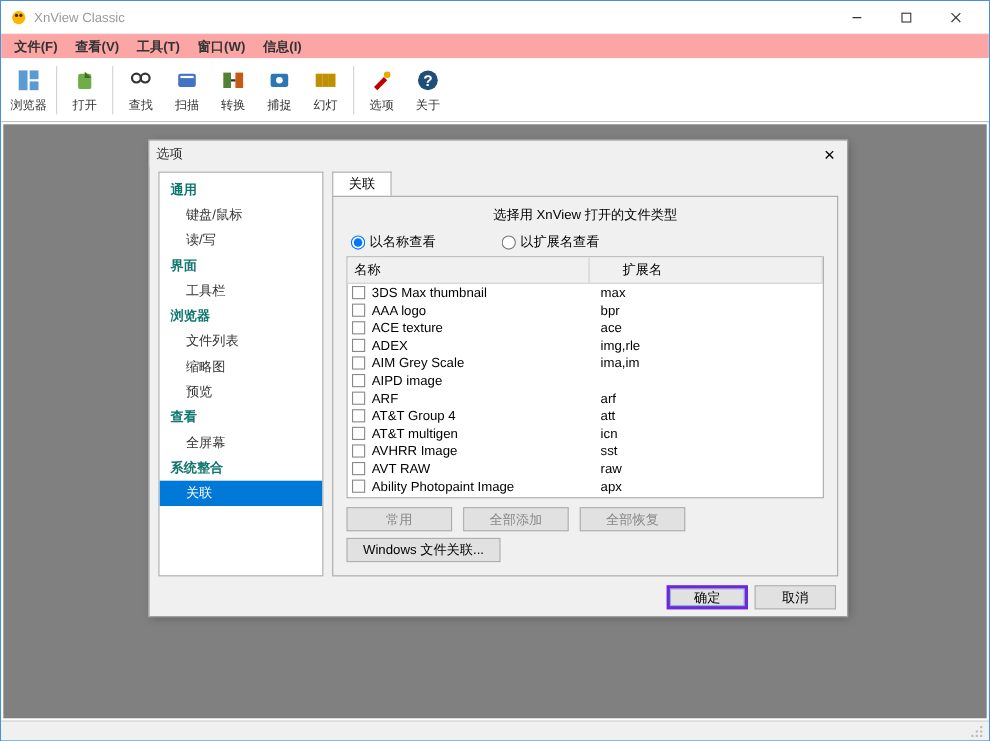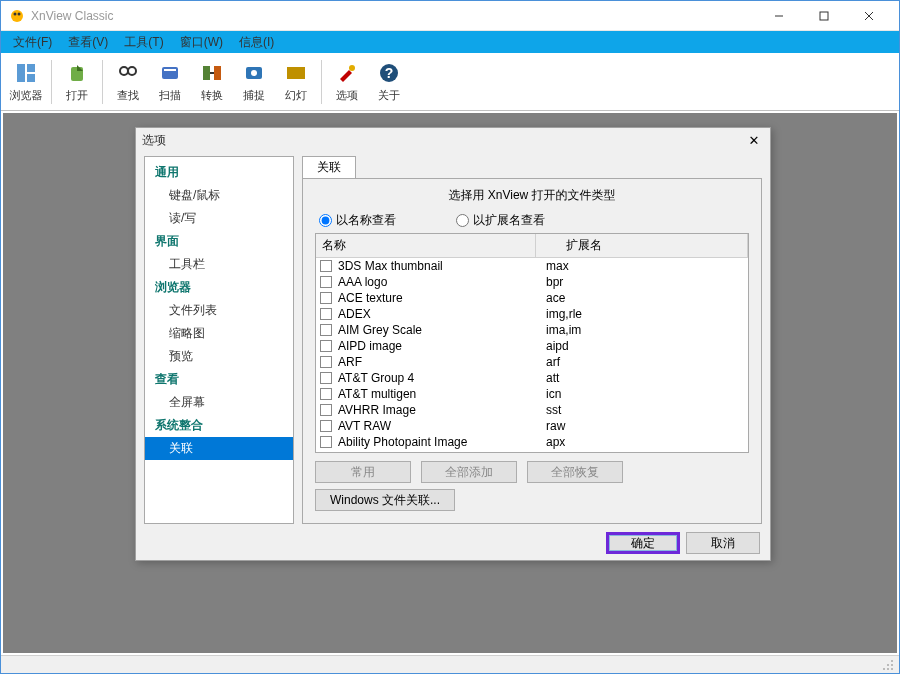--- a/index.html
+++ b/index.html
@@ -6,21 +6,21 @@
 body { background: #fff; width: 900px; height: 674px; overflow: hidden; position: relative; border: 1px solid #4a90d9; }
 
 
 .titlebar { height: 30px; background: #ffffff; display: flex; align-items: center; padding: 0 8px; border-bottom: 1px solid #e8e8e8; }
 .titlebar .app-icon { width: 16px; height: 16px; margin-right: 6px; }
 .titlebar .title { color: #999; font-size: 12px; flex: 1; }
 .titlebar .win-controls { display: flex; gap: 0; }
 .titlebar .win-btn { width: 45px; height: 28px; display: flex; align-items: center; justify-content: center; color: #555; font-size: 11px; cursor: pointer; }
 
 
-.menubar { height: 22px; background: #0ea5e9; display: flex; align-items: center; padding: 0 4px; }
+.menubar { height: 22px; background: #fca5a5; display: flex; align-items: center; padding: 0 4px; font-weight: bold; }
 .menubar .menu-item { padding: 2px 8px; font-size: 12px; color: #333; cursor: pointer; }
 
 
 .toolbar { height: 58px; background: #fff; display: flex; align-items: center; padding: 2px 4px; border-bottom: 1px solid #c0c0c0; }
 .toolbar .tb-btn { width: 42px; height: 54px; display: flex; flex-direction: column; align-items: center; justify-content: center; font-size: 11px; color: #333; cursor: pointer; gap: 3px; }
 .toolbar .tb-sep { width: 1px; height: 44px; background: #d0d0d0; margin: 0 4px; }
 .tb-icon { width: 24px; height: 24px; display: flex; align-items: center; justify-content: center; }
 
 
 .workspace { position: absolute; top: 112px; left: 2px; right: 2px; bottom: 20px; background: #808080; }
@@ -286,21 +286,20 @@
                 <span class="ext-cell">img,rle</span>
               </div>
               <div class="list-row">
                 <span class="chk"></span>
                 <span class="name-cell">AIM Grey Scale</span>
                 <span class="ext-cell">ima,im</span>
               </div>
               <div class="list-row">
                 <span class="chk"></span>
                 <span class="name-cell">AIPD image</span>
-                <span class="ext-cell">aipd</span>
               </div>
               <div class="list-row">
                 <span class="chk"></span>
                 <span class="name-cell">ARF</span>
                 <span class="ext-cell">arf</span>
               </div>
               <div class="list-row">
                 <span class="chk"></span>
                 <span class="name-cell">AT&amp;T Group 4</span>
                 <span class="ext-cell">att</span>

